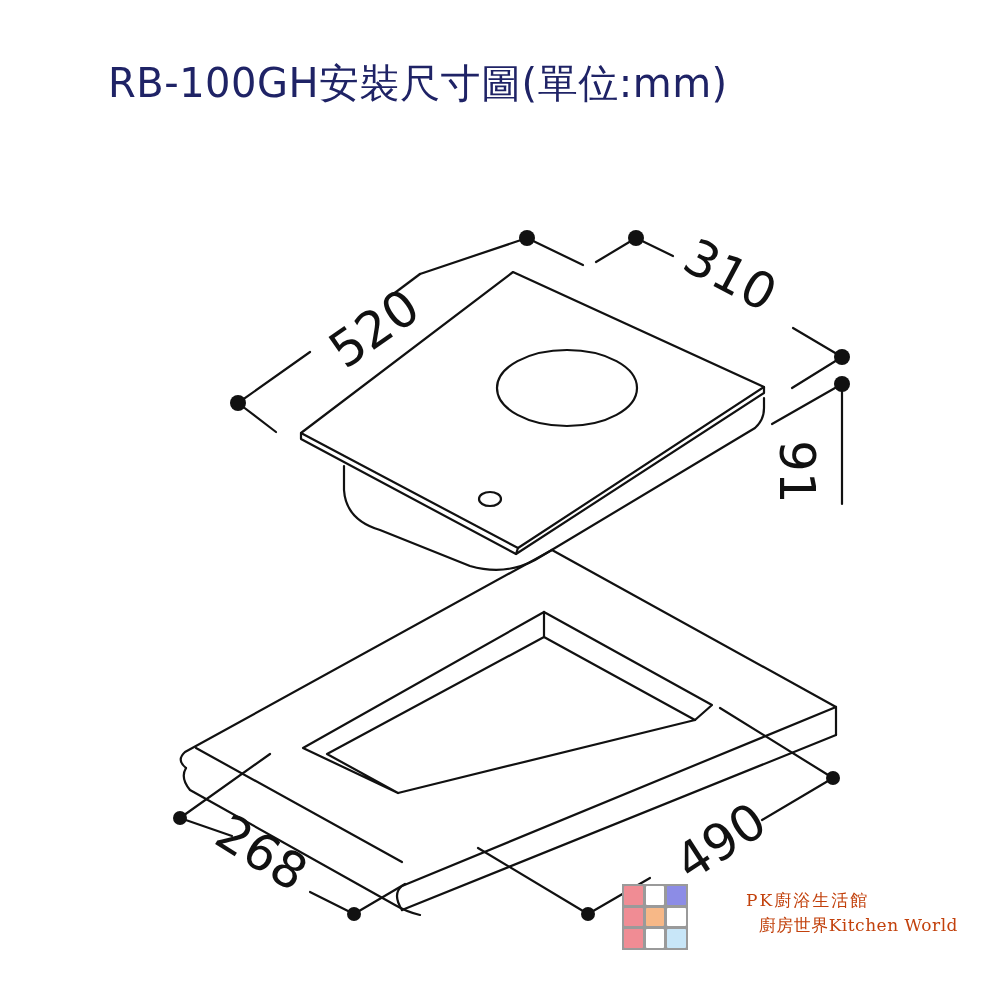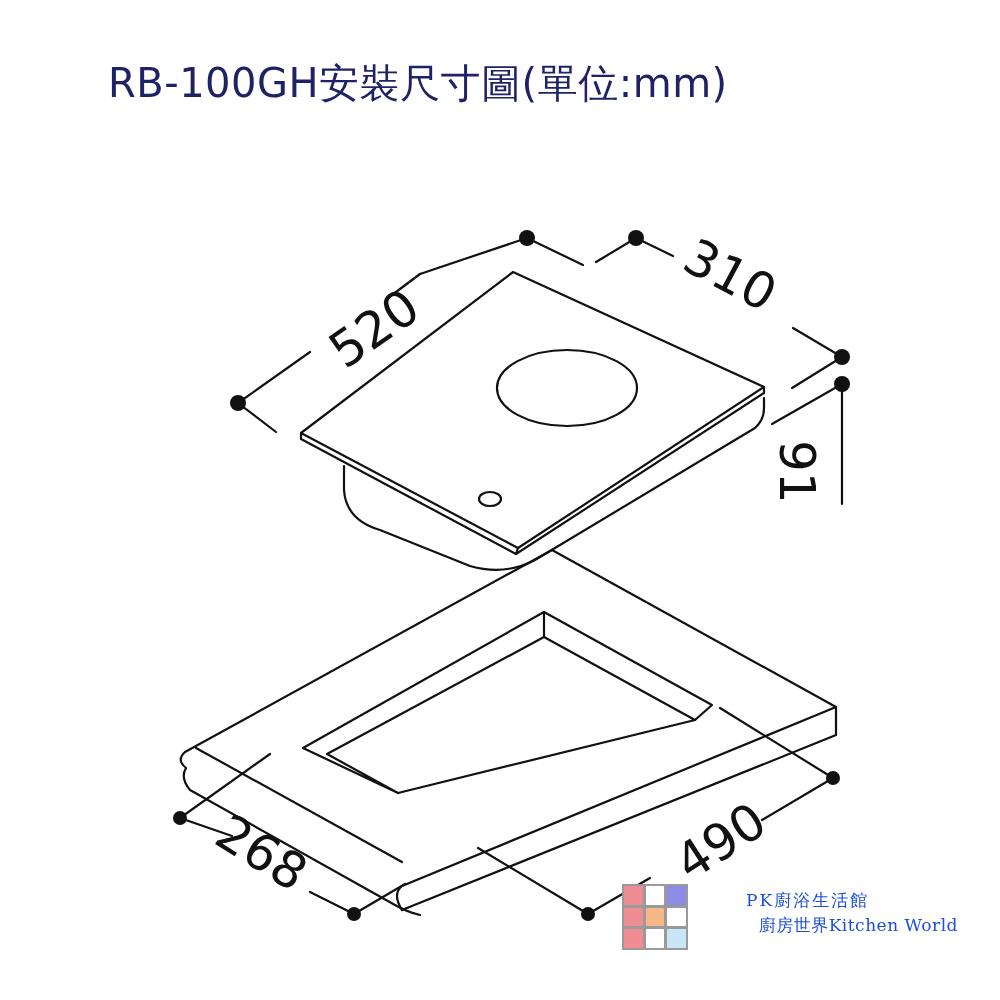--- a/index.html
+++ b/index.html
@@ -13,21 +13,21 @@
   .dim { font-family: "DejaVu Sans", sans-serif; font-size: 50px; fill: #111; }
   .wm { position: absolute; left: 622px; top: 884px; }
   .wm-grid {
     position: absolute; left: 0; top: 0; width: 66px; height: 66px;
     background: #9a9a9a; padding: 2px; box-sizing: border-box;
     display: grid; grid-template-columns: repeat(3, 1fr); grid-template-rows: repeat(3,1fr); gap: 3px;
   }
   .wm-cell { border-radius: 1px; }
   .wm-text {
     position: absolute; left: 76px; top: 4px; width: 260px;
-    font-family: "DejaVu Serif", serif; color: #1d4ed8; font-size: 17px; line-height: 25px;
+    font-family: "DejaVu Serif", serif; color: #c2410c; font-size: 17px; line-height: 25px;
   }
   .wm-line1 { padding-left: 48px; letter-spacing: 2px; }
   .wm-line2 { letter-spacing: 0.5px; text-align: right; }
 </style>
 </head>
 <body>
 
 <div class="title">RB-100GH安裝尺寸圖(單位:mm)</div>
 
 <svg class="drawing" width="1000" height="1000" viewBox="0 0 1000 1000">

